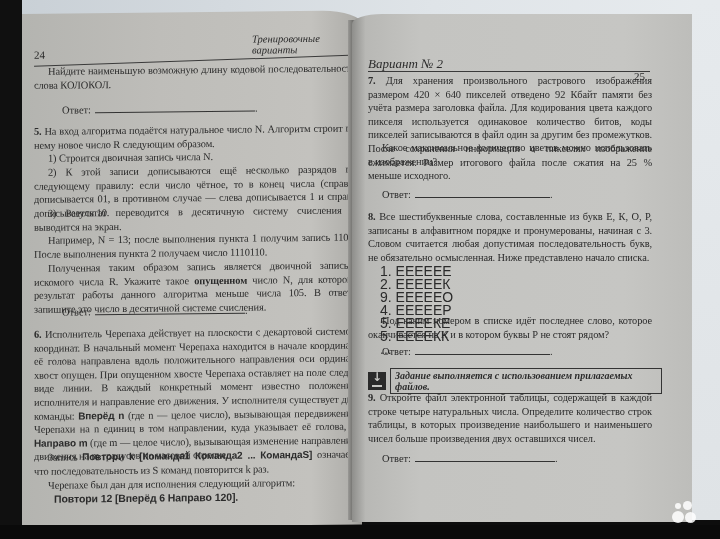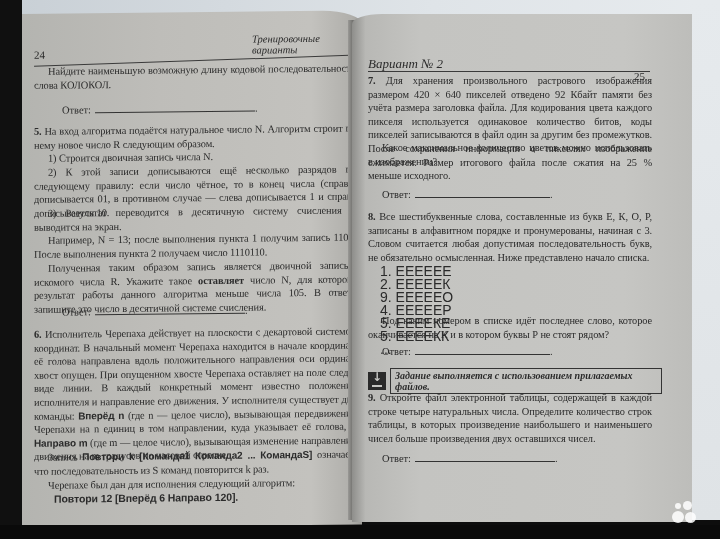--- a/index.html
+++ b/index.html
@@ -48,21 +48,21 @@
   <div class="hdr-line" style="left:12px;top:48px;width:322px;transform:rotate(-1.4deg);"></div>
 
   <div class="txt ind" style="left:12px;top:51px;width:322px;">Найдите наименьшую возможную длину кодовой последовательности слова КОЛОКОЛ.</div>
   <div class="ans" style="left:40px;top:91px;"><span>Ответ:</span><span class="line"></span>.</div>
 
   <div class="txt" style="left:12px;top:111px;width:322px;"><span class="num">5.</span> <span>На вход алгоритма подаётся натуральное число N. Алгоритм строит по нему новое число R следующим образом.</span></div>
   <div class="txt ind" style="left:12px;top:138px;width:322px;">1) Строится двоичная запись числа N.</div>
   <div class="txt ind" style="left:12px;top:152px;width:322px;">2) К этой записи дописываются ещё несколько разрядов по следующему правилу: если число чётное, то в конец числа (справа) дописывается 01, в противном случае — слева дописывается 1 и справа дописывается 10.</div>
   <div class="txt ind" style="left:12px;top:193px;width:322px;">3) Результат переводится в десятичную систему счисления и выводится на экран.</div>
   <div class="txt ind" style="left:12px;top:220px;width:322px;">Например, N = 13; после выполнения пункта 1 получим запись 1101. После выполнения пункта 2 получаем число 1110110.</div>
-  <div class="txt ind" style="left:12px;top:248px;width:322px;"><span>Полученная таким образом запись является двоичной записью искомого числа R. Укажите такое</span> <b>оставляет</b> <span>число N, для которого результат работы данного алгоритма меньше числа 105. В ответе запишите это число в десятичной системе счисления.</span></div>
+  <div class="txt ind" style="left:12px;top:248px;width:322px;"><span>Полученная таким образом запись является двоичной записью искомого числа R. Укажите такое</span> <b>опущенном</b> <span>число N, для которого результат работы данного алгоритма меньше числа 105. В ответе запишите это число в десятичной системе счисления.</span></div>
   <div class="ans" style="left:40px;top:293px;"><span>Ответ:</span><span class="line" style="width:150px"></span>.</div>
 
   <div class="txt" style="left:12px;top:314px;width:322px;"><span class="num">6.</span> <span>Исполнитель Черепаха действует на плоскости с декартовой системой координат. В начальный момент Черепаха находится в начале координат, её голова направлена вдоль положительного направления оси ординат, хвост опущен. При опущенном хвосте Черепаха оставляет на поле след в виде линии. В каждый конкретный момент известно положение исполнителя и направление его движения. У исполнителя существует две команды:</span> <span class="b">Вперёд n</span> <span>(где n — целое число), вызывающая передвижение Черепахи на n единиц в том направлении, куда указывает её голова, и</span> <span class="b">Направо m</span> <span>(где m — целое число), вызывающая изменение направления движения на m градусов по часовой стрелке.</span></div>
   <div class="txt ind" style="left:12px;top:437px;width:322px;"><span>Запись</span> <span class="b">Повтори k [Команда1 Команда2 ... КомандаS]</span> <span>означает, что последовательность из S команд повторится k раз.</span></div>
   <div class="txt ind" style="left:12px;top:465px;width:322px;">Черепахе был дан для исполнения следующий алгоритм:</div>
   <div class="txt code" style="left:32px;top:479px;width:300px;">Повтори 12 [Вперёд 6 Направо 120].</div>
 </div>
 
 <div class="spine"></div>
 

